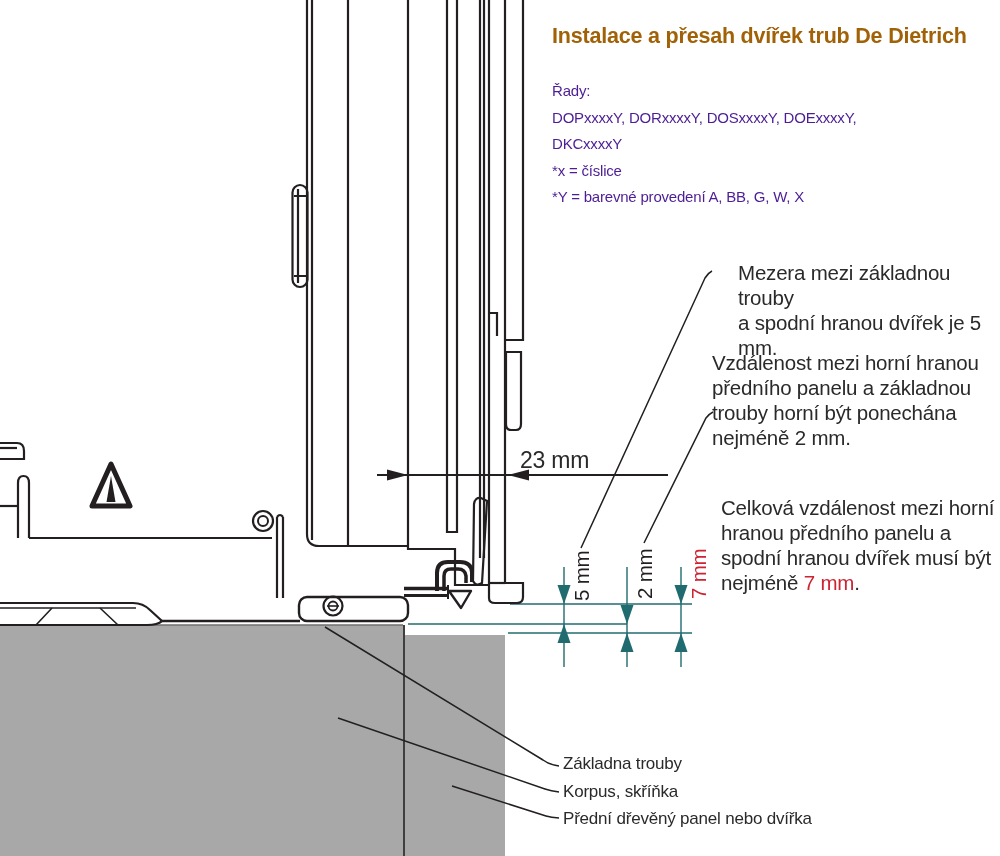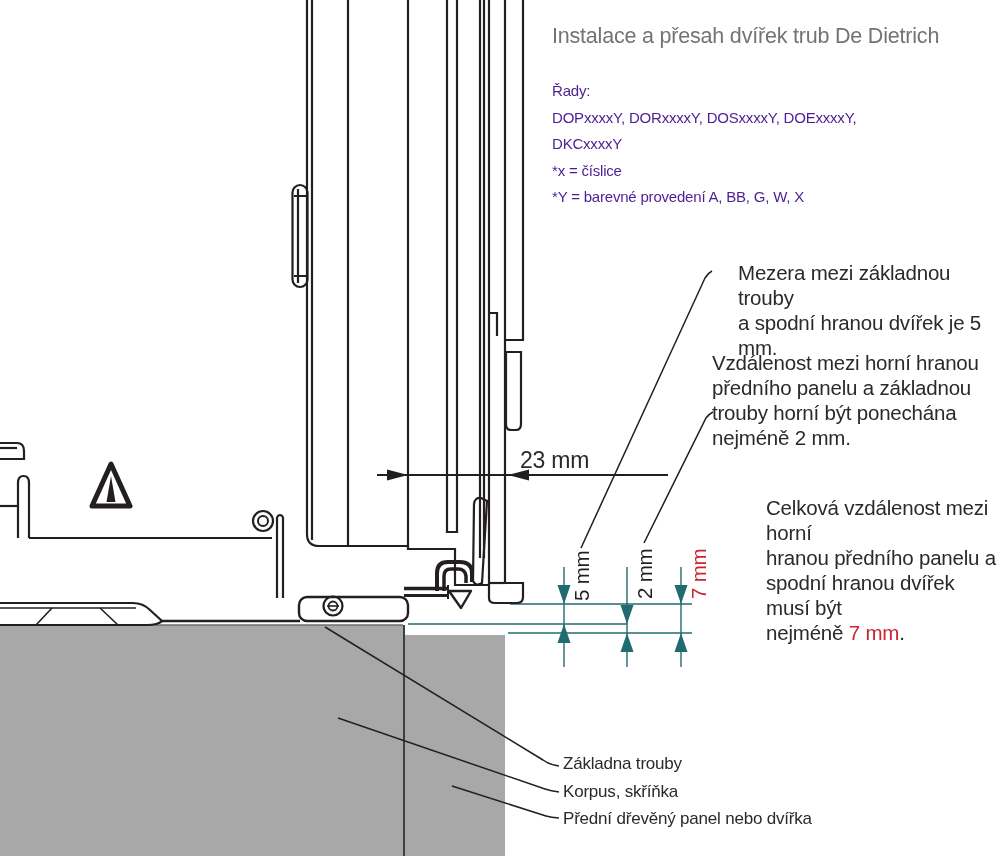--- a/index.html
+++ b/index.html
@@ -2,25 +2,25 @@
 <html><head>
 <meta charset="utf-8">
 <style>
   html,body{margin:0;padding:0;background:#ffffff;}
   .stage{
     position:relative;width:1000px;height:856px;overflow:hidden;
     font-family:"Liberation Sans", sans-serif;color:#262626;background:#fff;
   }
   .stage svg{position:absolute;left:0;top:0;}
   .txt{position:absolute;letter-spacing:-0.2px;line-height:25px;font-size:20.5px;color:#2a2a2a;}
-  .title{position:absolute;left:552px;top:24px;font-size:21.5px;font-weight:normal;letter-spacing:-0.2px;color:#737373;}
+  .title{position:absolute;left:552px;top:24px;font-size:21.5px;font-weight:bold;letter-spacing:-0.2px;color:#a16207;}
   .series{position:absolute;left:552px;top:78px;font-size:15px;line-height:26.5px;letter-spacing:-0.2px;color:#4c1d95;}
   .ann1{left:712px;top:260px;margin-left:26px;}
   .ann2{left:712px;top:350px;}
-  .ann3{left:721px;top:495px;margin-left:45px;}
+  .ann3{left:721px;top:495px;}
   .labels{position:absolute;left:563px;top:750px;font-size:17px;line-height:27.5px;letter-spacing:-0.2px;color:#2a2a2a;}
   .red{color:#cd2332;}
 </style>
 </head>
 <body>
 
 <div class="stage">
 
   <svg width="1000" height="856" viewBox="0 0 1000 856">
 

